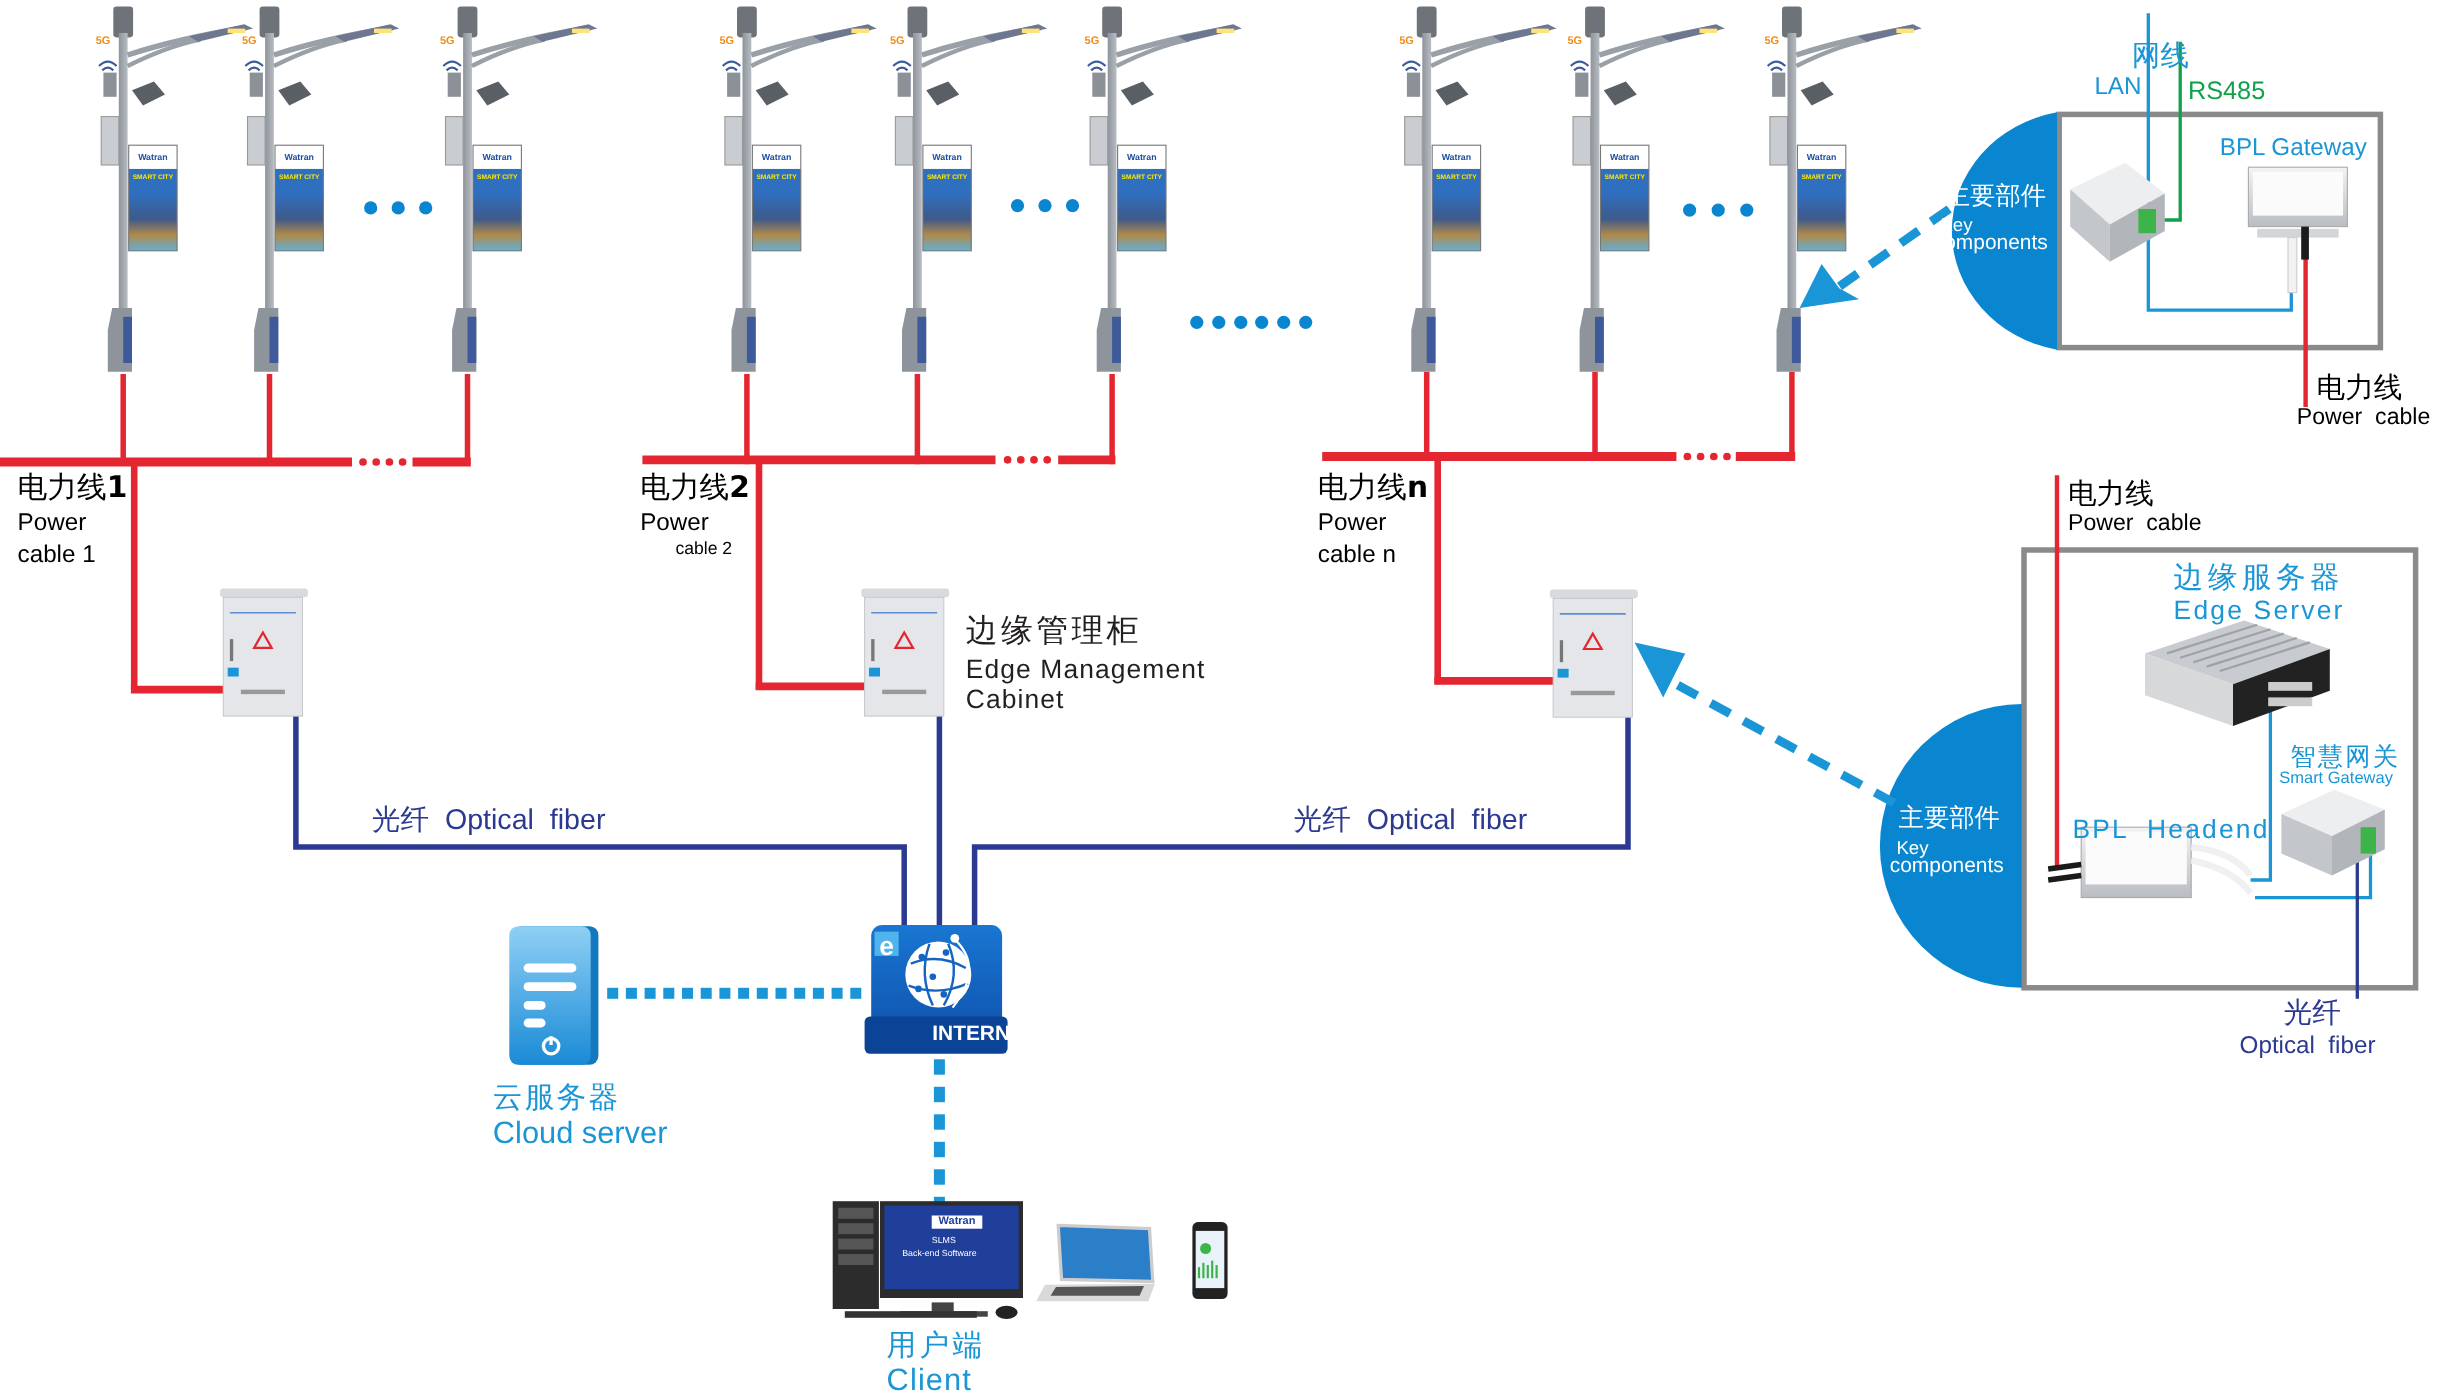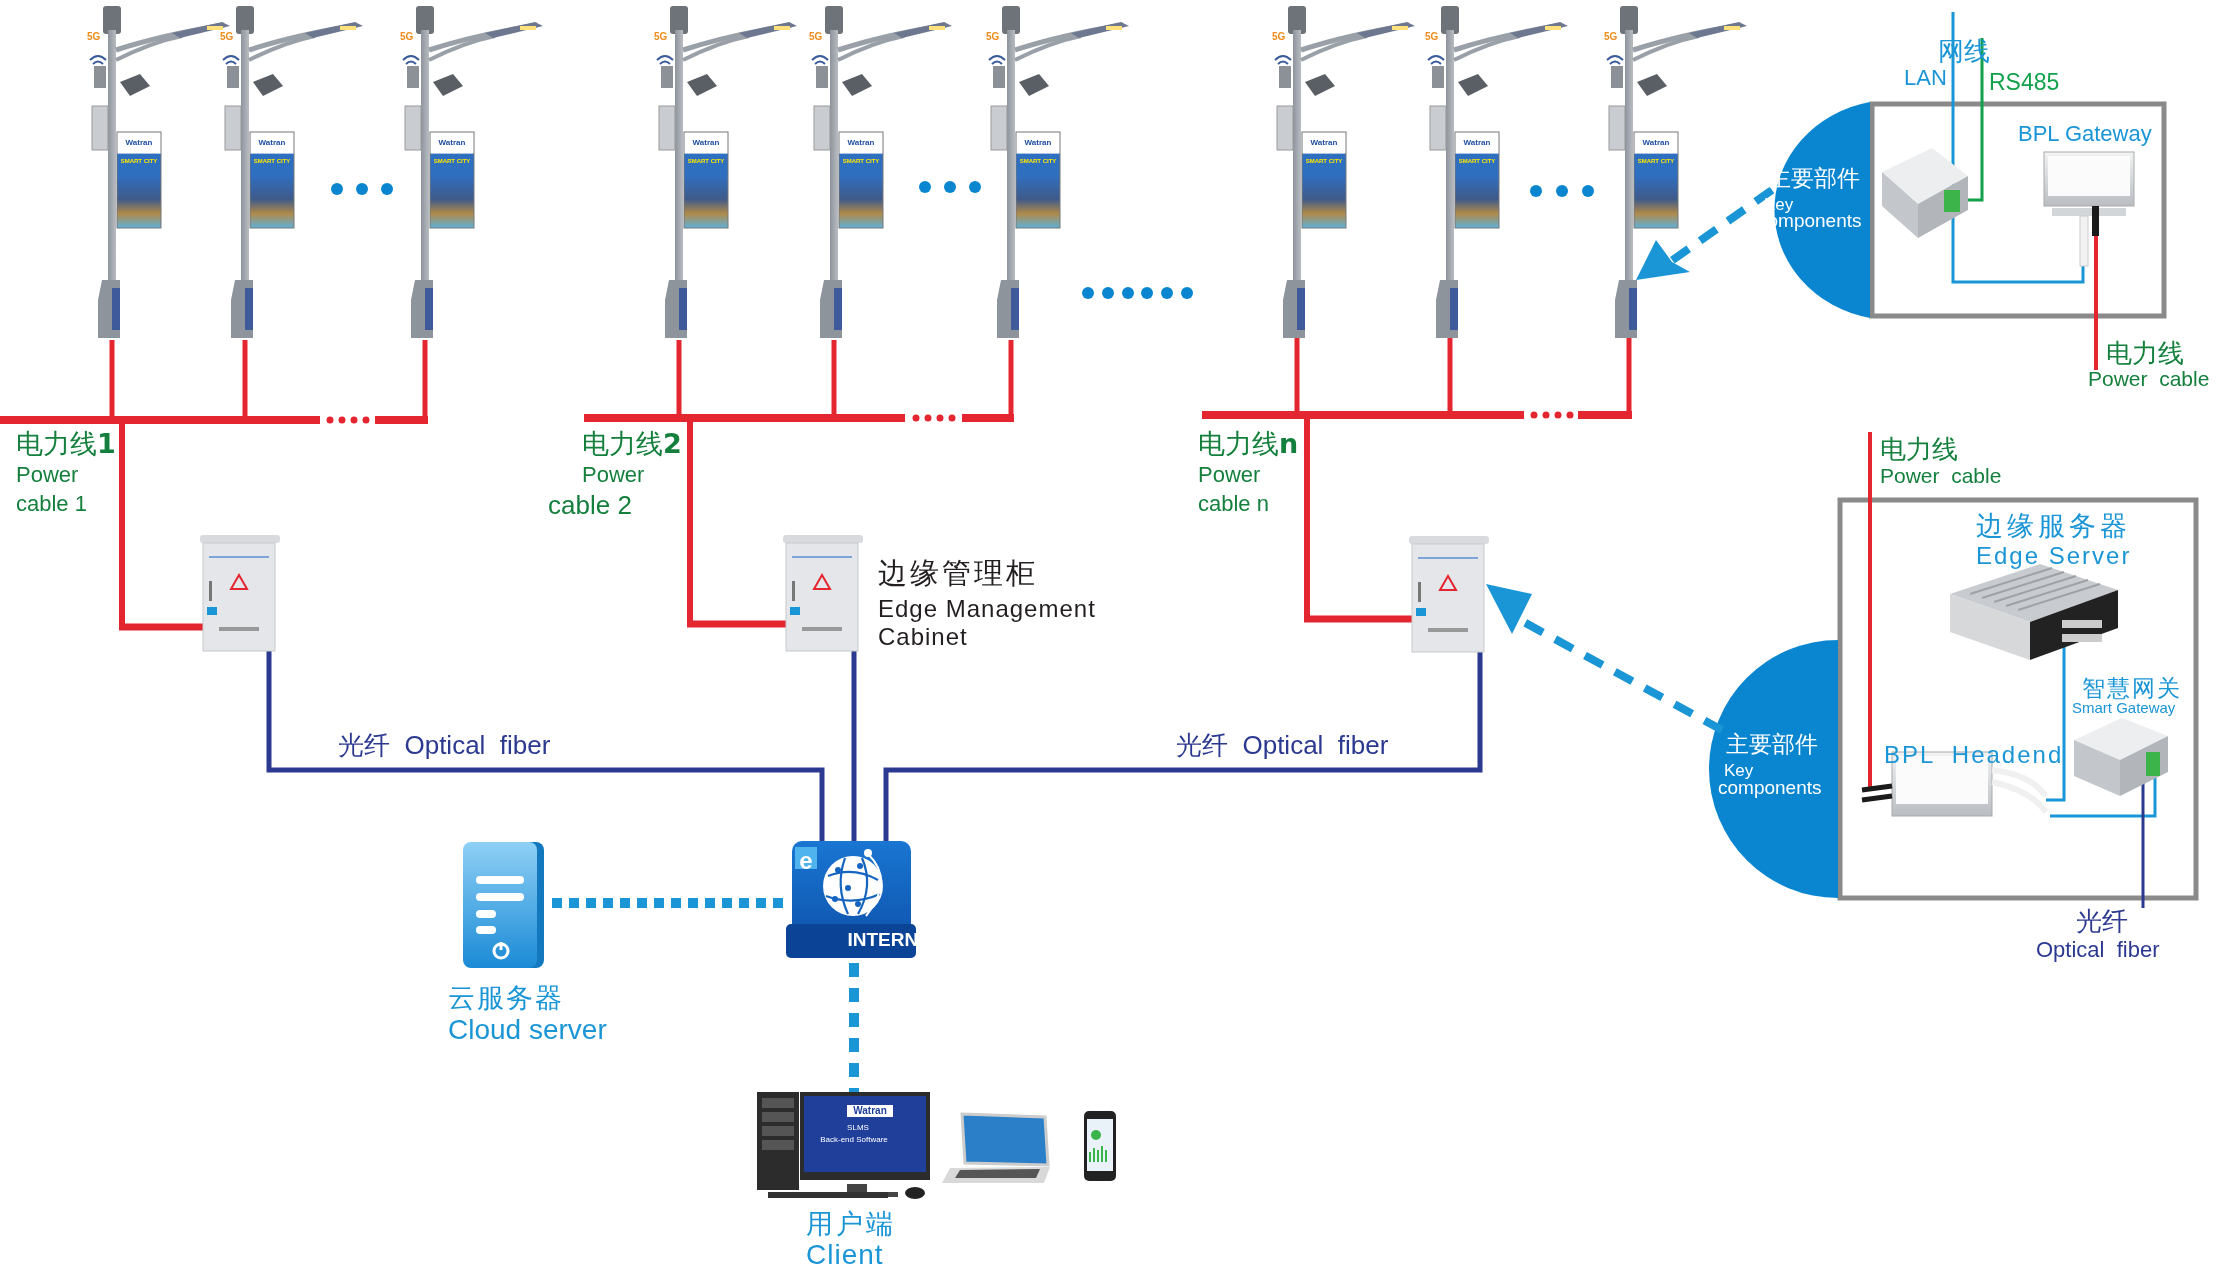--- a/index.html
+++ b/index.html
@@ -1,20 +1,20 @@
 <!DOCTYPE html>
 <html><head>
 <meta charset="utf-8">
 <style>
   html, body { margin:0; padding:0; background:#ffffff; }
   body { width:2226px; height:1268px; position:relative; overflow:hidden;
          font-family:"Liberation Sans", "DejaVu Sans", sans-serif; }
   #stage { position:absolute; left:0; top:0; width:2226px; height:1268px; }
   .txt { position:absolute; white-space:nowrap; line-height:1.05; }
-  .red { color:#15803d; }
+  .red { color:#000000; }
   .blue { color:#1a95d6; }
   .navy { color:#2b3990; }
   .dark { color:#231f20; }
   .cn { font-family:"DejaVu Sans", sans-serif; }
   .white { color:#ffffff; }
 </style>
 </head>
 <body>
 
 <div id="stage">
@@ -493,21 +493,21 @@
       <polygon points="1486,584 1532,594 1512,634" fill="#1a95d6"></polygon>
     </g>
   </svg>
 
   <div class="txt red cn" style="left:16px;top:430px;font-size:27px;"><span>电力线</span><b>1</b></div>
   <div class="txt red" style="left:16px;top:463px;font-size:22px;">Power</div>
   <div class="txt red" style="left:16px;top:492px;font-size:22px;">cable 1</div>
 
   <div class="txt red cn" style="left:582px;top:430px;font-size:27px;"><span>电力线</span><b>2</b></div>
   <div class="txt red" style="left:582px;top:463px;font-size:22px;">Power</div>
-  <div class="txt red" style="left:548px;top:492px;font-size:26px;">cable 2</div>
+  <div class="txt red" style="left:614px;top:492px;font-size:16px;">cable 2</div>
 
   <div class="txt red cn" style="left:1198px;top:430px;font-size:27px;"><span>电力线</span><b>n</b></div>
   <div class="txt red" style="left:1198px;top:463px;font-size:22px;">Power</div>
   <div class="txt red" style="left:1198px;top:492px;font-size:22px;">cable n</div>
 
   <div class="txt dark cn" style="left:878px;top:558px;font-size:29px;letter-spacing:3px;">边缘管理柜</div>
   <div class="txt dark" style="left:878px;top:596px;font-size:24px;letter-spacing:1px;">Edge Management</div>
   <div class="txt dark" style="left:878px;top:624px;font-size:24px;letter-spacing:1px;">Cabinet</div>
 
   <div class="txt navy" style="left:338px;top:732px;font-size:26px;"><span class="cn">光纤</span>&nbsp;&nbsp;<span style="white-space:pre">Optical  fiber</span></div>

